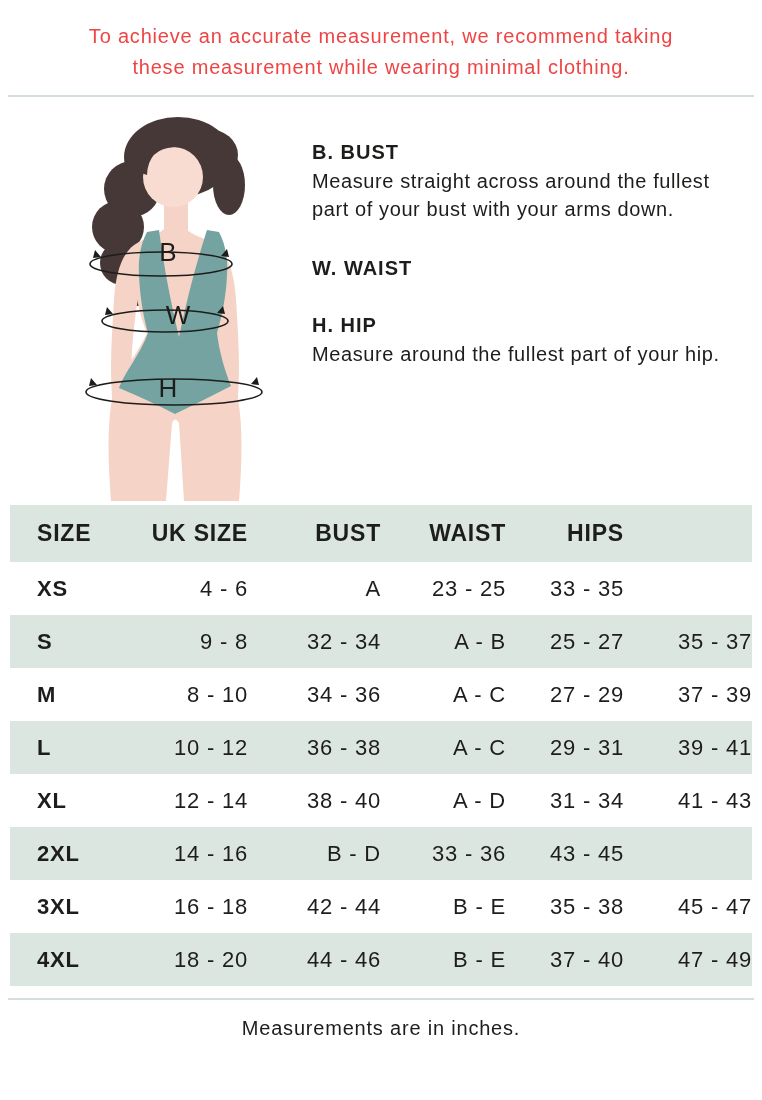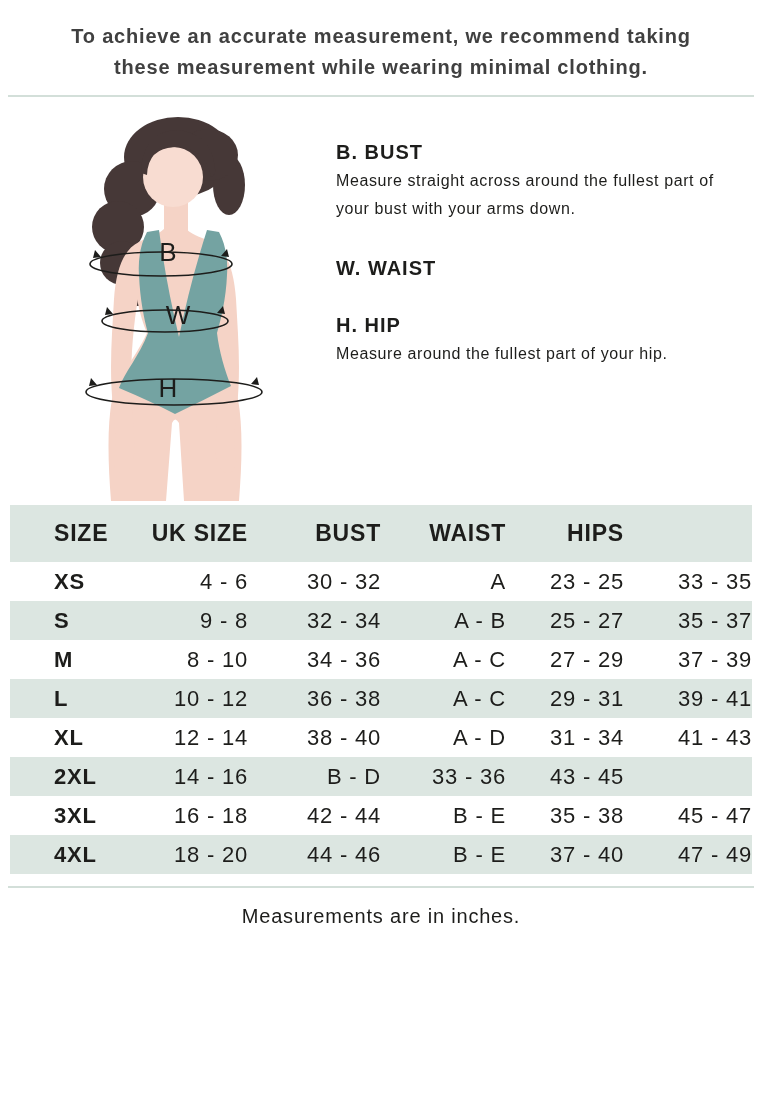--- a/index.html
+++ b/index.html
@@ -13,71 +13,70 @@
     font-family:"Liberation Sans", sans-serif;
     overflow:hidden;
   }
   
   .intro {
     padding-top:21px;
     text-align:center;
     font-size:20px;
     line-height:31px;
     letter-spacing:0.8px;
-    color:#404040;
-    font-weight:bold;
+    color:#ef4444;
   }
   .divider {
     height:2px;
     background:#d3dfd9;
     margin:12px 8px 0 8px;
   }
   
   .guide {
     display:flex;
     height:406px;
     padding:14px 0 0 62px;
   }
   .figure-wrap { width:250px; height:390px; flex:none; }
   .guide-text {
     flex:1;
     padding:30px 30px 0 0;
     max-width:440px;
   }
-  .guide-sec { margin-bottom:34px;margin-left:24px; }
+  .guide-sec { margin-bottom:34px; }
   .guide-sec h3 {
     font-size:20px;
     font-weight:bold;
     letter-spacing:1px;
     margin-bottom:3px;
   }
   .guide-sec p {
-    font-size:16px;
+    font-size:20px;
     line-height:28px;
     letter-spacing:0.6px;
   }
   
   .size-table { margin:2px 10px 0 10px; }
   .trow {
     display:grid;
     grid-template-columns:111px 127px 133px 125px 118px 128px;
     align-items:center;
-    height:39px;
+    height:53px;
     font-size:22px;
     letter-spacing:0.8px;
   }
   .trow.header {
     height:57px;
     background:#dce6e1;
     font-weight:bold;
     font-size:23px;
   }
   .trow.alt { background:#dce6e1; }
   .tcell { text-align:right; white-space:nowrap; }
-  .tcell.first { text-align:left; padding-left:44px; }
+  .tcell.first { text-align:left; padding-left:27px; }
   .trow:not(.header) .tcell.first { font-weight:bold; }
   
   .footer-note {
     padding-top:17px;
     text-align:center;
     font-size:20px;
     letter-spacing:0.8px;
   }
   svg text {
     font-family:"Liberation Sans", sans-serif;
@@ -185,21 +184,20 @@
       <div class="trow header">
         <div class="tcell first">SIZE</div>
         <div class="tcell">UK SIZE</div>
         <div class="tcell">BUST</div>
         <div class="tcell">WAIST</div>
         <div class="tcell">HIPS</div>
       </div>
       <div class="trow">
         <div class="tcell first">XS</div>
         <div class="tcell">4 - 6</div>
-        <div class="tcell">30 - 32</div>
         <div class="tcell">A</div>
         <div class="tcell">23 - 25</div>
         <div class="tcell">33 - 35</div>
       </div>
       <div class="trow alt">
         <div class="tcell first">S</div>
         <div class="tcell">9 - 8</div>
         <div class="tcell">32 - 34</div>
         <div class="tcell">A - B</div>
         <div class="tcell">25 - 27</div>

